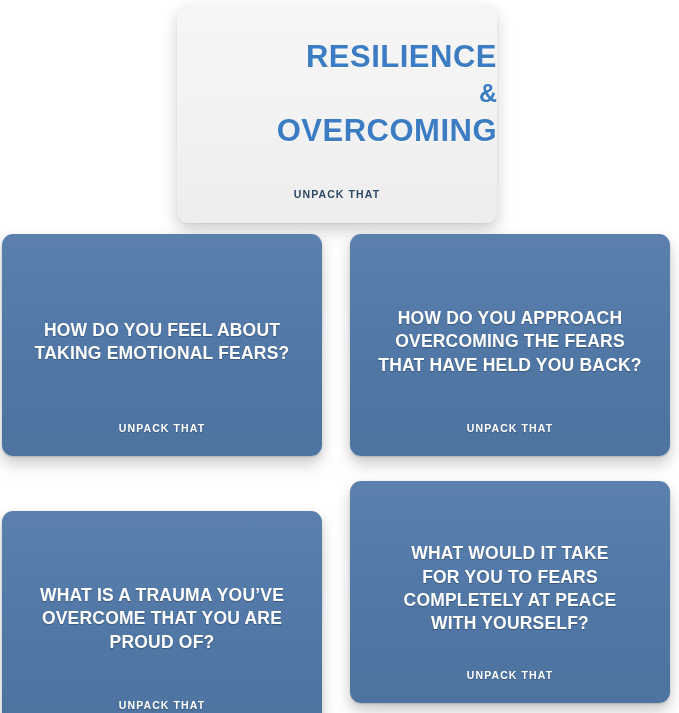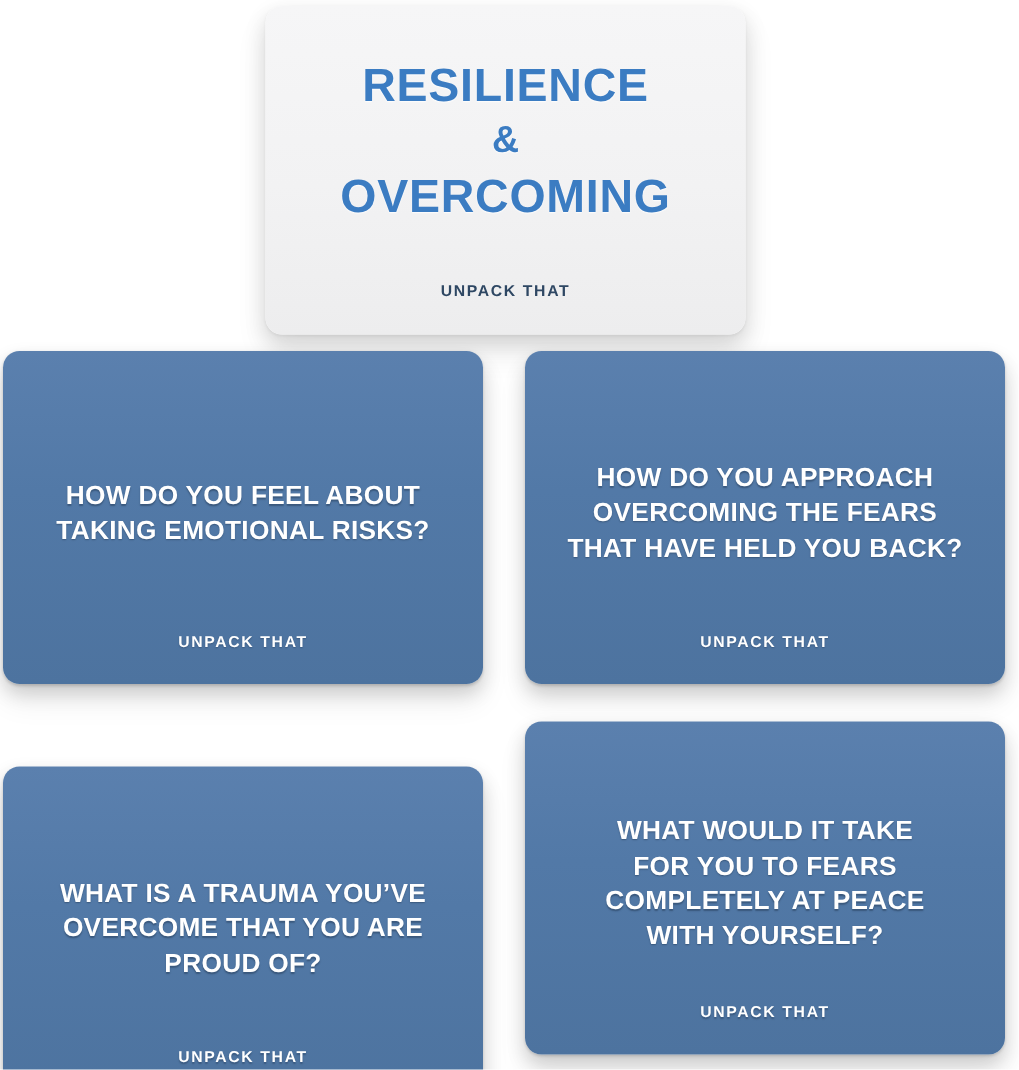--- a/index.html
+++ b/index.html
@@ -42,21 +42,21 @@
     height: 219px;
     background: linear-gradient(180deg, #f6f6f7 0%, #f2f2f3 55%, #ededee 100%);
     box-shadow:
       0 1px 2px rgba(0,0,0,0.05),
       0 6px 14px rgba(0,0,0,0.13),
       0 12px 22px rgba(0,0,0,0.07);
   }
   .card--title .title-block {
     width: 100%;
     margin-top: 36px;
-    text-align: center;
+    text-align: right;
   }
   .title-line {
     display: block;
     color: #3b7cc2;
     font-weight: bold;
     letter-spacing: 0.5px;
     line-height: 1.08;
     text-shadow: 0 1px 1px rgba(255,255,255,0.9);
   }
   .title-line--a { font-size: 31px; }
@@ -132,21 +132,21 @@
     <div class="title-block">
       <span class="title-line title-line--a">RESILIENCE</span>
       <span class="title-line title-line--amp">&amp;</span>
       <span class="title-line title-line--b">OVERCOMING</span>
     </div>
     <div class="brand">UNPACK THAT</div>
   </div>
 
   <div class="card card--q pos-r1c1">
     <div class="q-text">HOW DO YOU FEEL ABOUT
-TAKING EMOTIONAL RISKS?</div>
+TAKING EMOTIONAL FEARS?</div>
     <div class="brand">UNPACK THAT</div>
   </div>
 
   <div class="card card--q pos-r1c2">
     <div class="q-text">HOW DO YOU APPROACH
 OVERCOMING THE FEARS
 THAT HAVE HELD YOU BACK?</div>
     <div class="brand">UNPACK THAT</div>
   </div>
 

